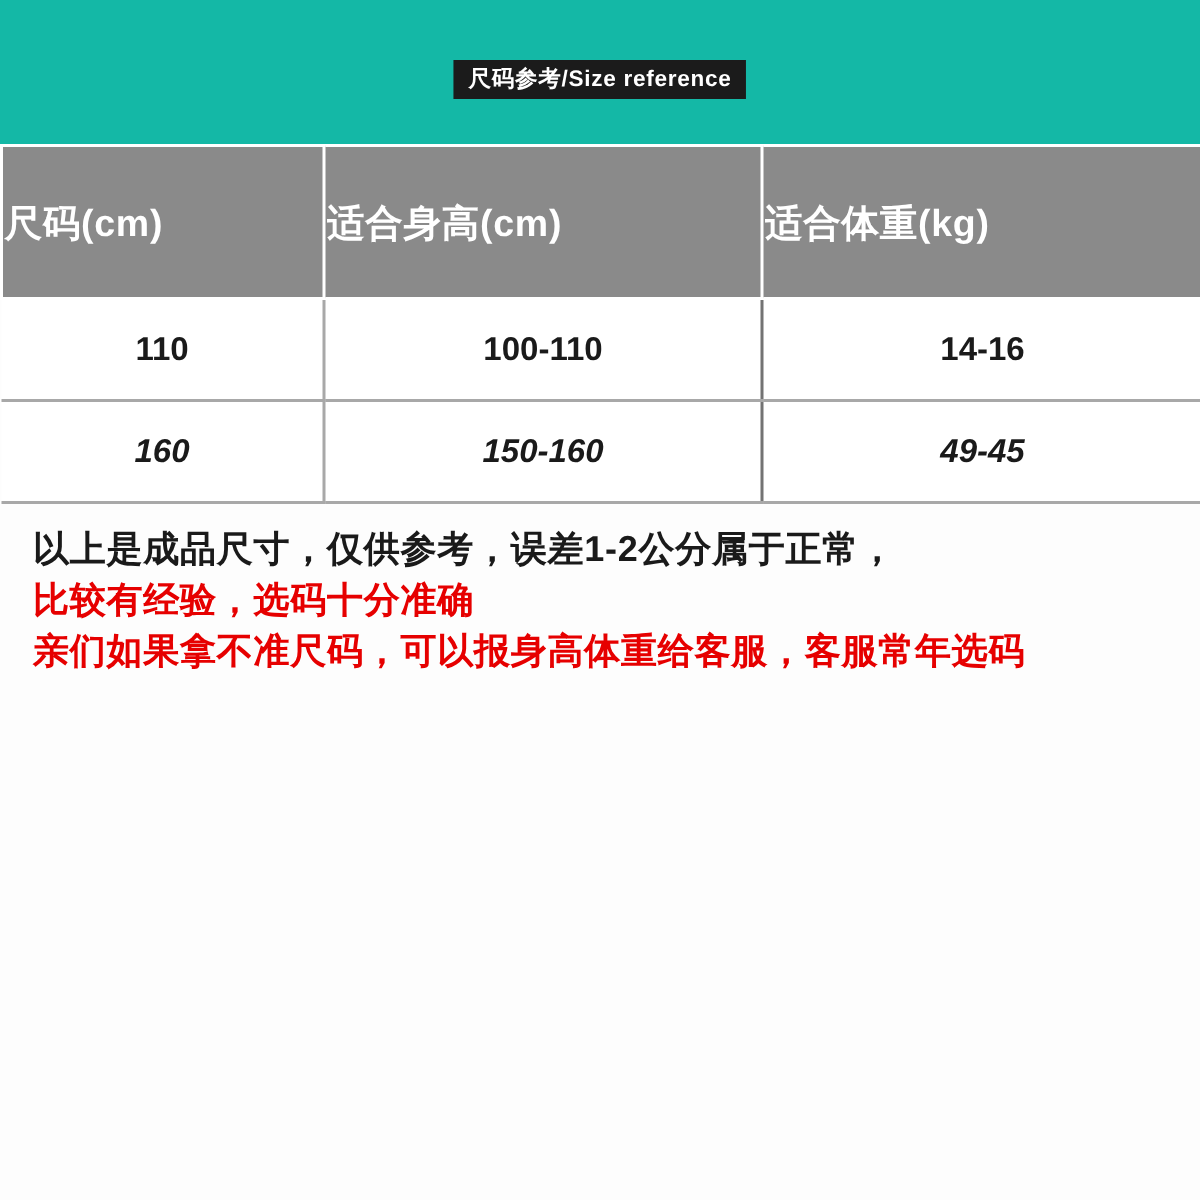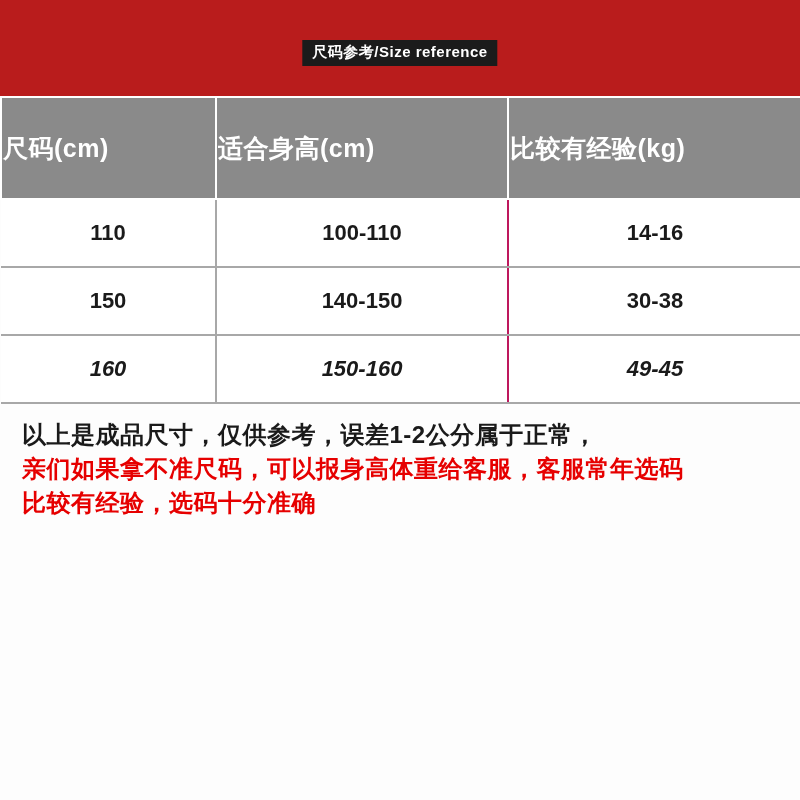--- a/index.html
+++ b/index.html
@@ -17,21 +17,21 @@
     position: relative;
     width: 800px;
     height: 800px;
     background: #fdfdfd;
   }
 
   
   .banner-area {
     height: 96px;
     position: relative;
-    background: #b91c1c;
+    background: #14b8a6;
   }
   .banner {
     position: absolute;
     left: 50%;
     transform: translateX(-50%);
     top: 40px;
     background: #1b1b1b;
     color: #ffffff;
     font-size: 15px;
     font-weight: bold;
@@ -69,21 +69,21 @@
     font-weight: bold;
     color: #1a1a1a;
     background: #ffffff;
     font-family: "Liberation Sans", sans-serif;
   }
   .size-table td.c0 {
     border-right: 2px solid #a8a8a8;
     margin-top: 12px;
   }
   .size-table td.c1 {
-    border-right: 2px solid #be185d;
+    border-right: 2px solid #737373;
   }
   .size-table tr:last-child td {
     border-bottom: 2px solid #a8a8a8;
     font-style: italic;
   }
   .col0 { width: 215px; }
   .col1 { width: 292px; }
   .col2 { width: 293px; }
 
   
@@ -112,41 +112,36 @@
   <table class="size-table">
     <colgroup>
       <col class="col0">
       <col class="col1">
       <col class="col2">
     </colgroup>
     <thead>
       <tr>
         <th>尺码(cm)</th>
         <th>适合身高(cm)</th>
-        <th>比较有经验(kg)</th>
+        <th>适合体重(kg)</th>
       </tr>
     </thead>
     <tbody>
       <tr>
         <td class="c0">110</td>
         <td class="c1">100-110</td>
         <td class="c2">14-16</td>
-      </tr>
-      <tr>
-        <td class="c0">150</td>
-        <td class="c1">140-150</td>
-        <td class="c2">30-38</td>
       </tr>
       <tr>
         <td class="c0">160</td>
         <td class="c1">150-160</td>
         <td class="c2">49-45</td>
       </tr>
     </tbody>
   </table>
 
   <div class="notes">
     <div class="note-line note-black">以上是成品尺寸，仅供参考，误差1-2公分属于正常，</div>
+    <div class="note-line note-red">比较有经验，选码十分准确</div>
     <div class="note-line note-red">亲们如果拿不准尺码，可以报身高体重给客服，客服常年选码</div>
-    <div class="note-line note-red">比较有经验，选码十分准确</div>
   </div>
 
 </div>
 
 </body></html>

